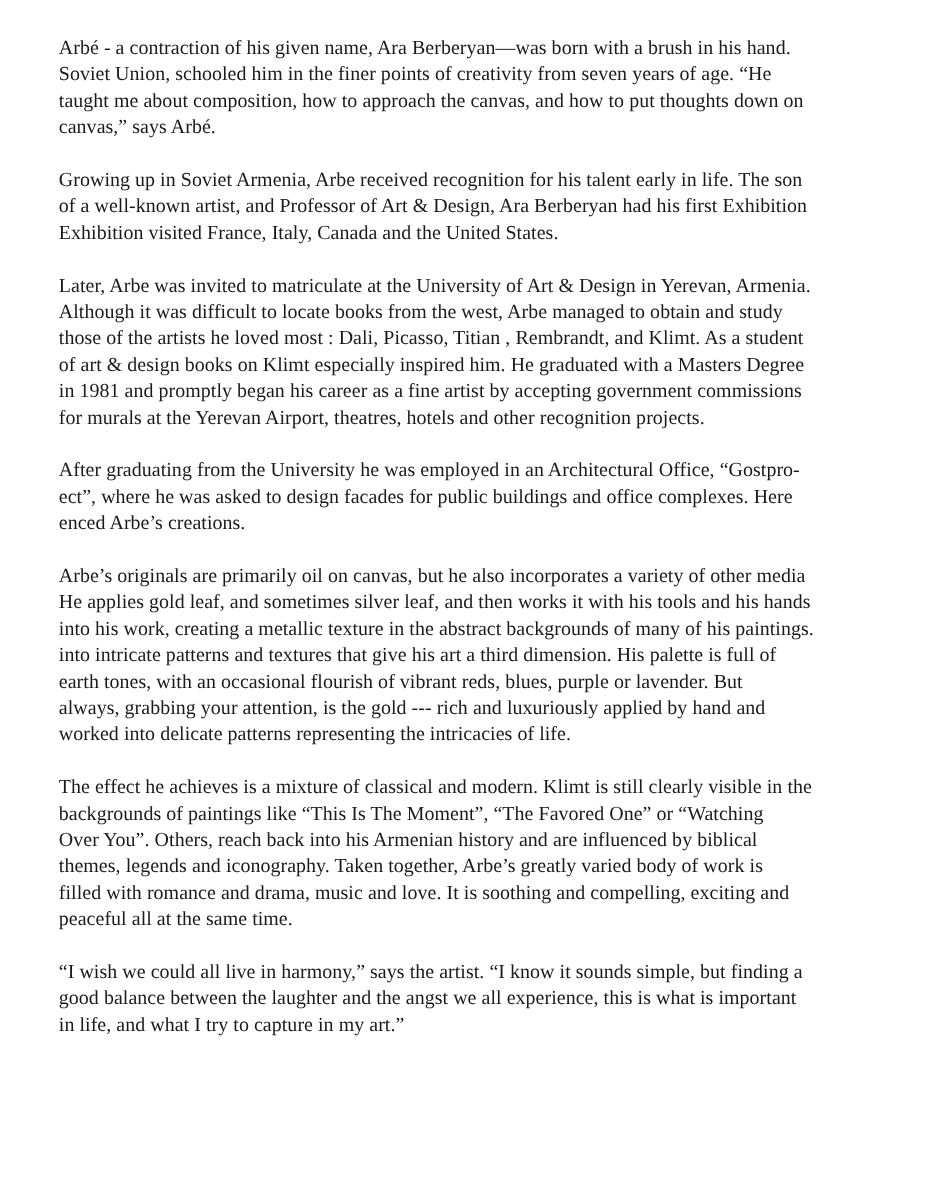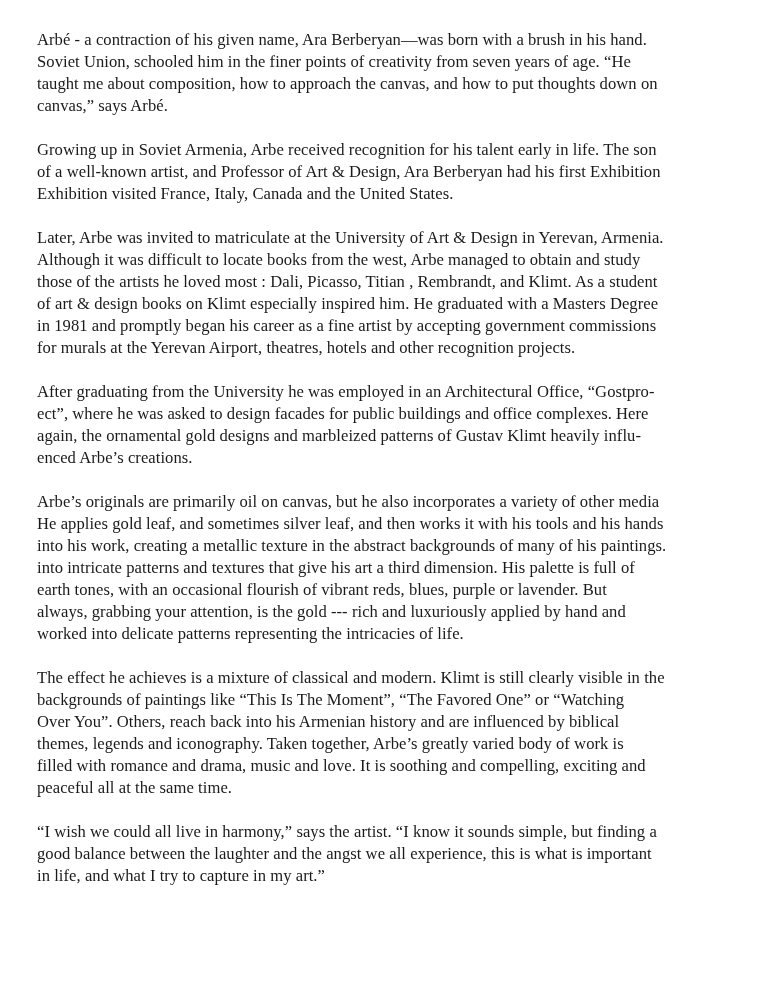--- a/index.html
+++ b/index.html
@@ -18,21 +18,21 @@
       left: 37px;
       top: 29px;
       width: 718px;
       font-family: "Liberation Serif", "DejaVu Serif", serif;
       font-size: 16.6px;
       line-height: 22px;
       color: #1a1a1a;
       letter-spacing: 0.05px;
     }
     .para {
-      margin: 0 0 22px 0;
+      margin: 0 0 22px 12px;
     }
     .line {
       display: block;
       white-space: nowrap;
     }
   </style>
 </head>
 <body>
 
 <div class="doc">
@@ -55,21 +55,20 @@
     <span class="line">Although it was difficult to locate books from the west, Arbe managed to obtain and study</span>
     <span class="line">those of the artists he loved most : Dali, Picasso, Titian , Rembrandt, and Klimt. As a student</span>
     <span class="line">of art &amp; design books on Klimt especially inspired him.  He graduated with a Masters Degree</span>
     <span class="line">in 1981 and promptly began his career as a fine artist by accepting government commissions</span>
     <span class="line">for murals at the Yerevan Airport, theatres, hotels and other recognition projects.</span>
   </p>
 
   <p class="para">
     <span class="line">After graduating from the University he was employed in an Architectural Office, “Gostpro-</span>
     <span class="line">ect”, where he was asked to design facades for public buildings and office complexes. Here</span>
-    <span class="line">again, the ornamental gold designs and marbleized patterns of Gustav Klimt heavily influ-</span>
     <span class="line">enced Arbe’s creations.</span>
   </p>
 
   <p class="para">
     <span class="line">Arbe’s originals are primarily oil on canvas, but he also incorporates a variety of other media</span>
     <span class="line">He applies gold leaf, and sometimes silver leaf, and then works it with his tools and his hands</span>
     <span class="line">into his work, creating a metallic texture in the abstract backgrounds of many of his paintings.</span>
     <span class="line">into intricate patterns and textures that give his art a third dimension.  His palette is full of</span>
     <span class="line">earth tones, with an occasional flourish of vibrant reds, blues, purple or lavender.  But</span>
     <span class="line">always, grabbing your attention, is the gold --- rich and luxuriously applied by hand and</span>

